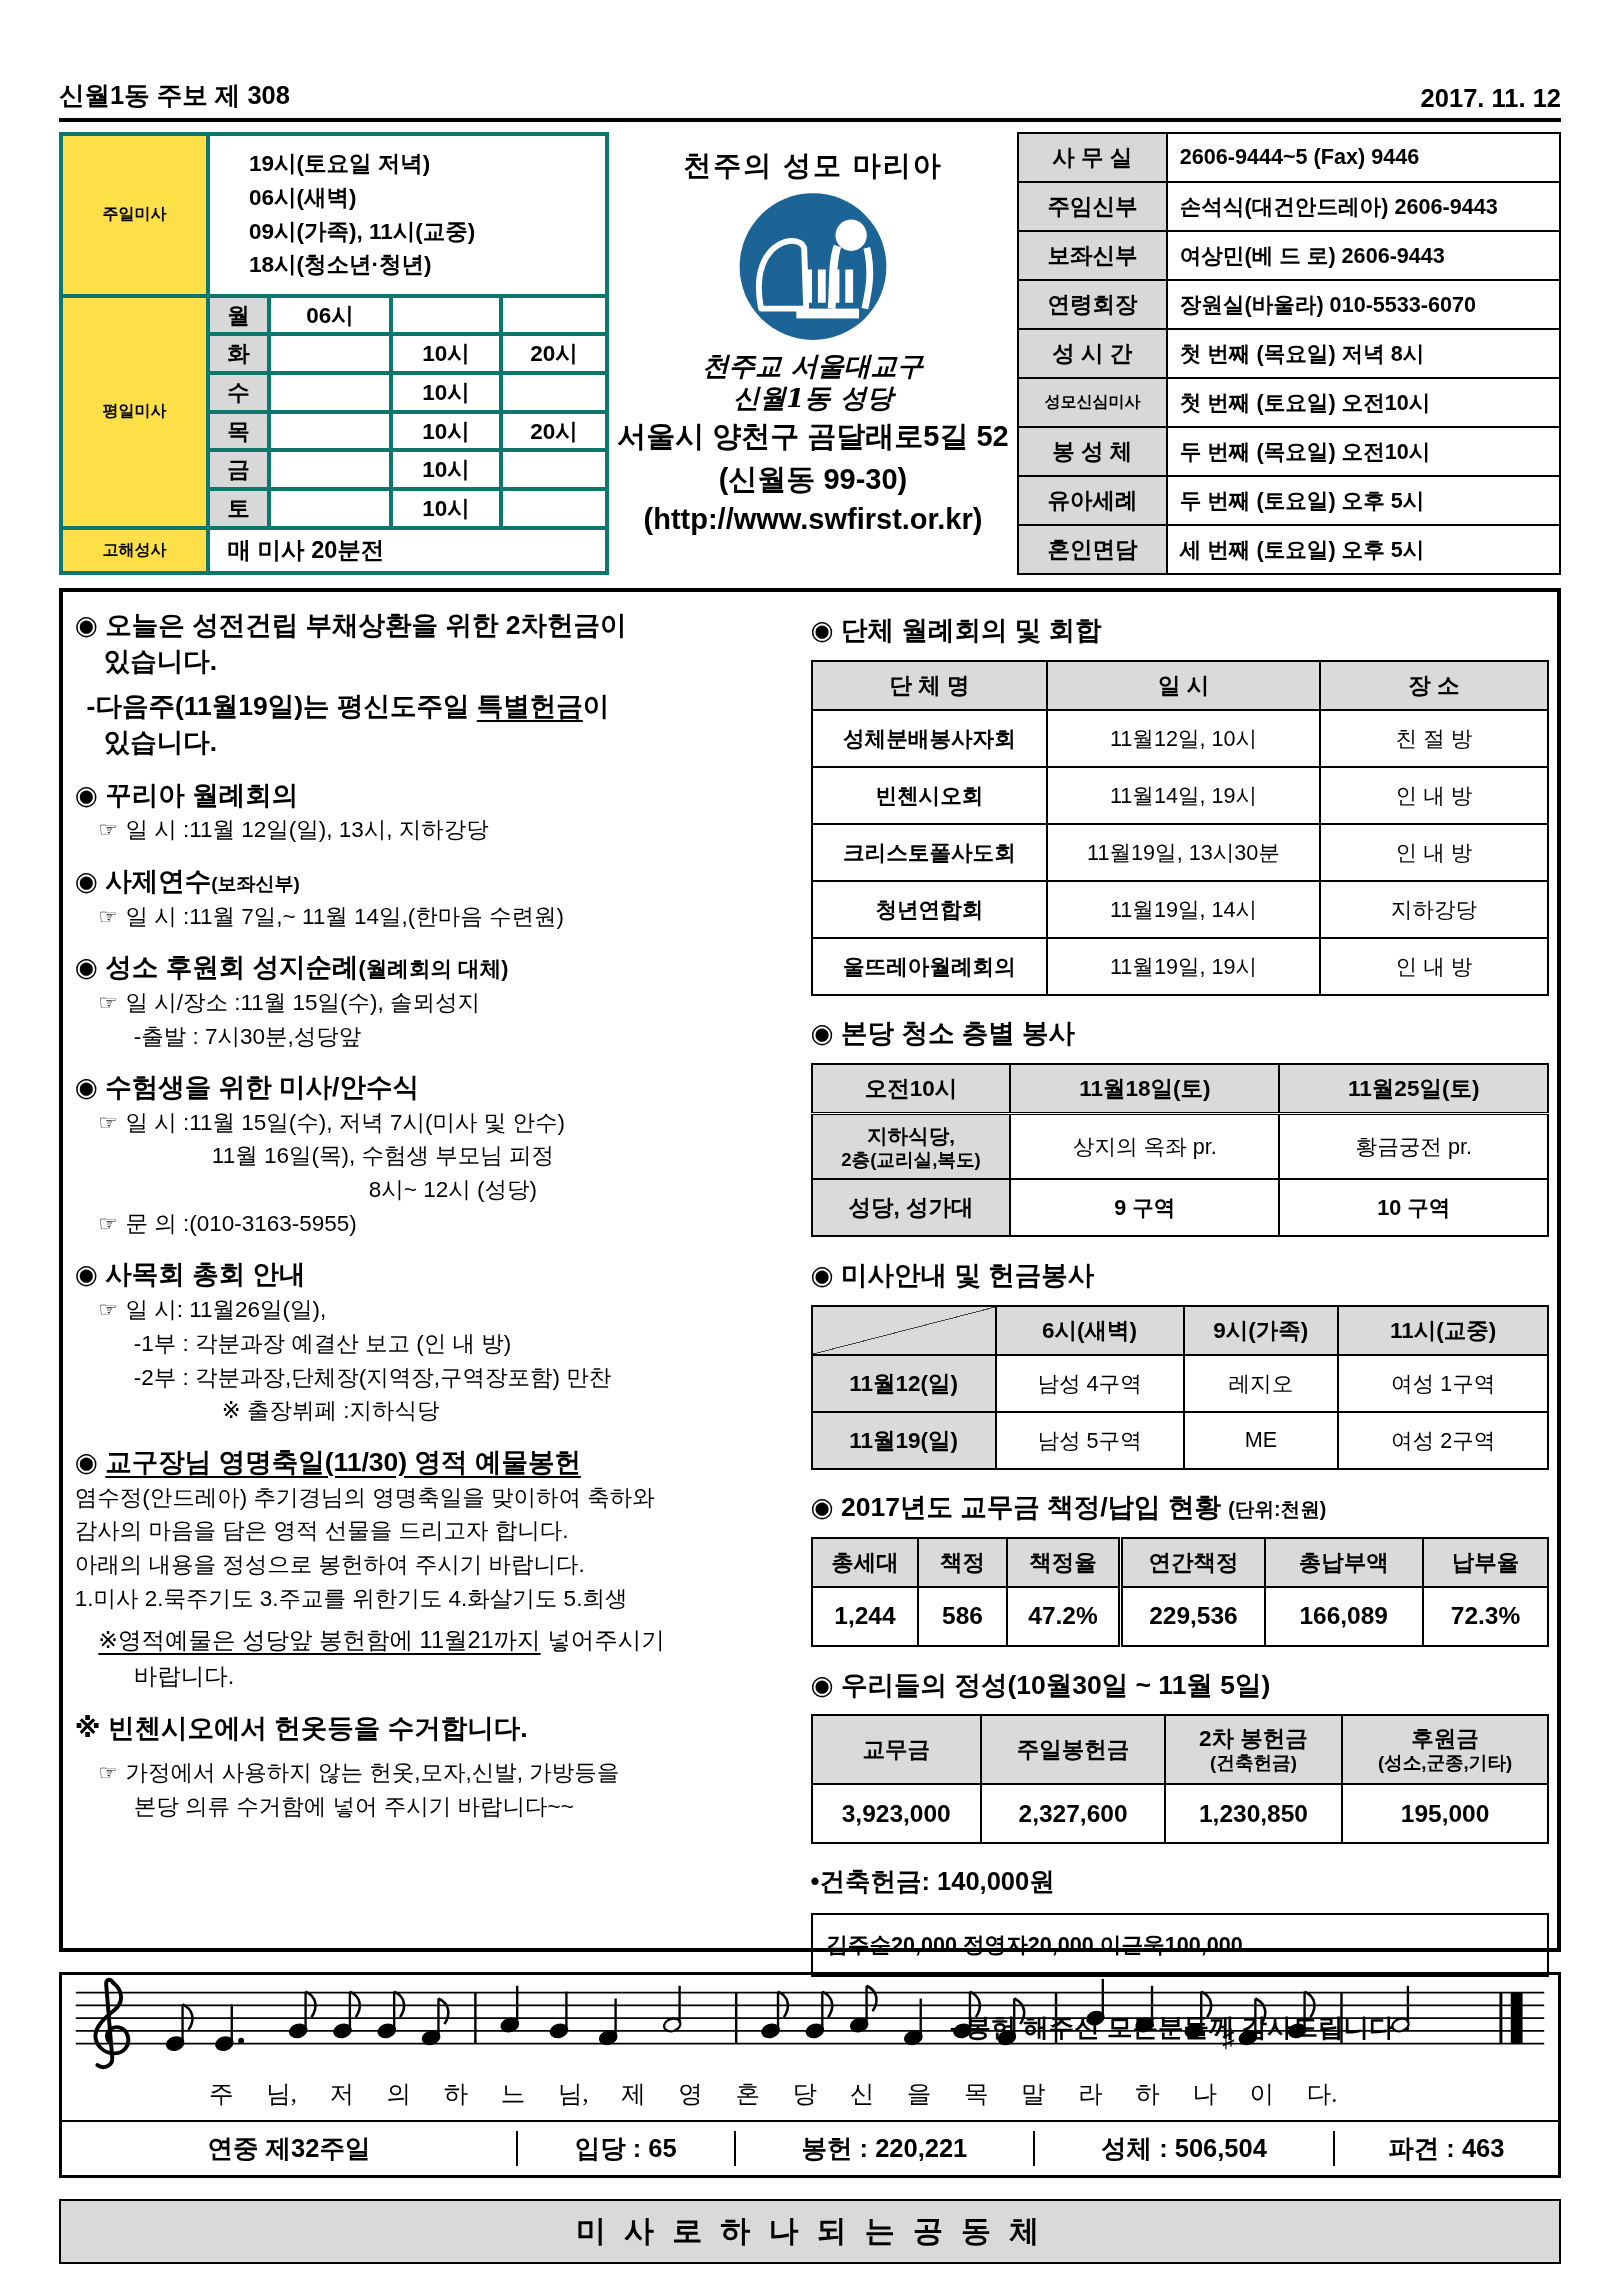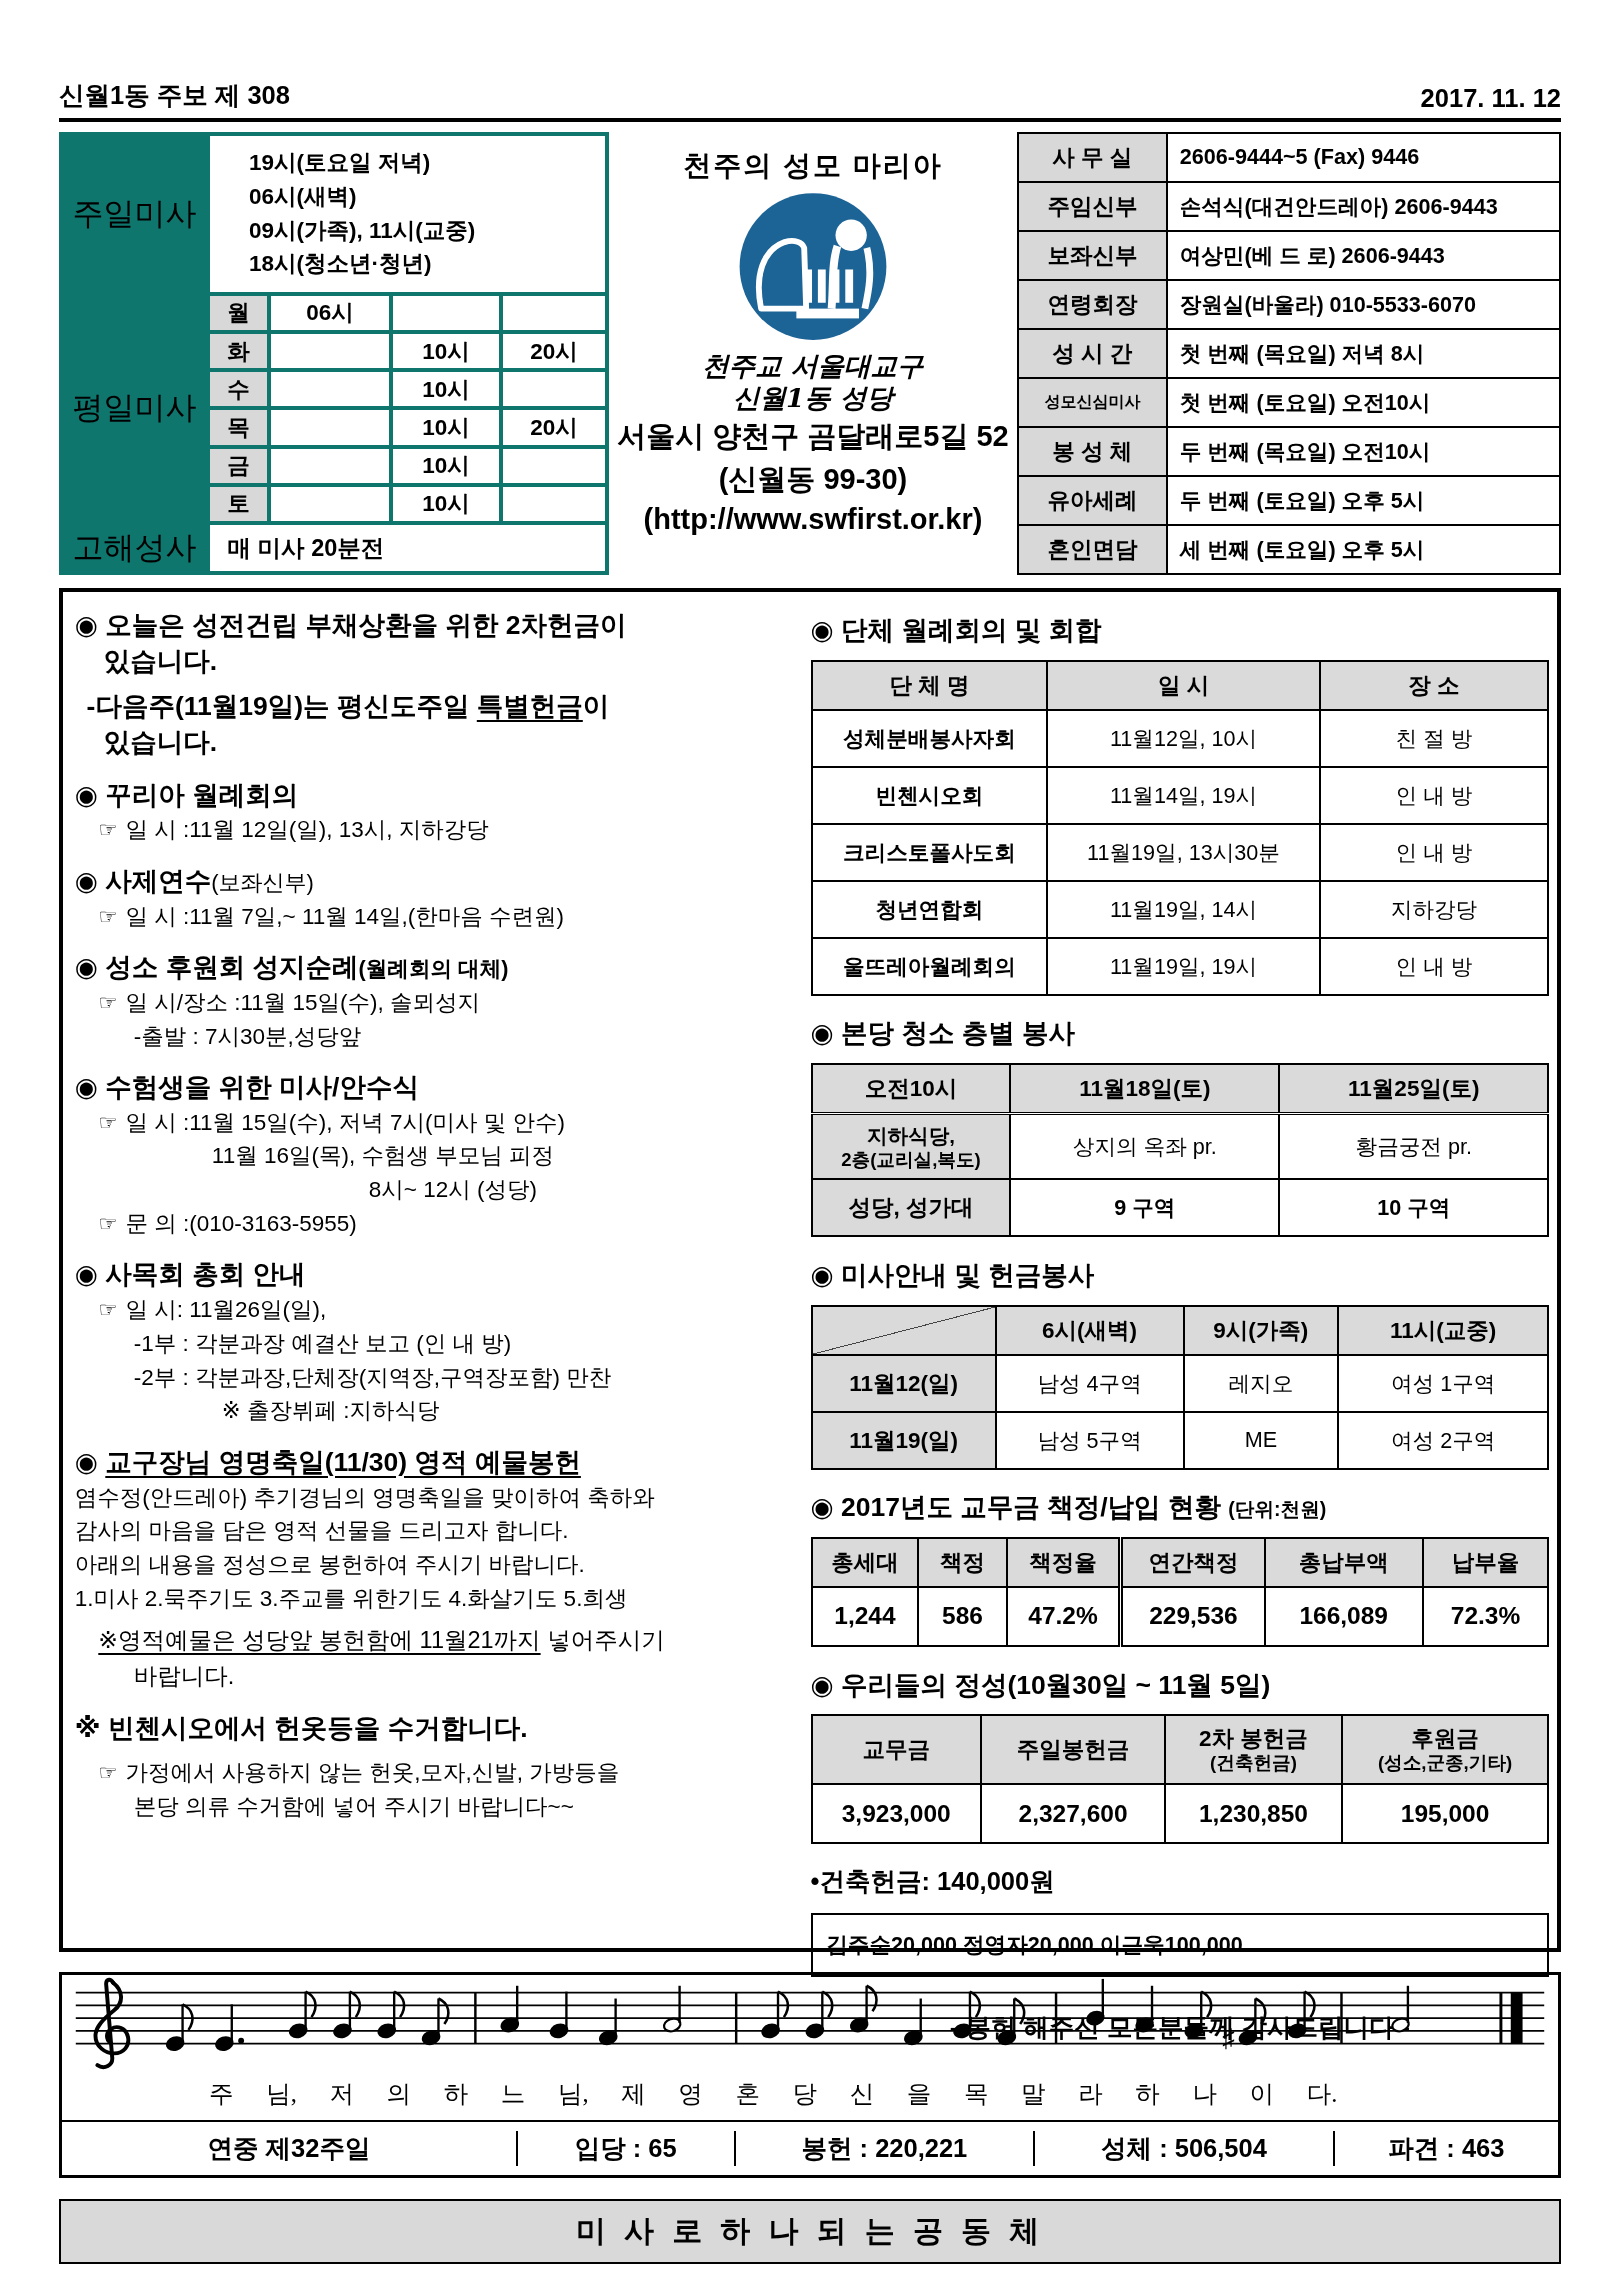--- a/index.html
+++ b/index.html
@@ -7,21 +7,21 @@
         font-family:"Liberation Sans","DejaVu Sans",sans-serif;box-sizing:border-box;
         padding:78px 59px 0 59px;overflow:hidden;}
   
   .header{display:flex;justify-content:space-between;align-items:flex-end;
           border-bottom:4.9px solid #000;padding-bottom:4.9px;font-size:25.5px;font-weight:bold;}
   
   .top-section{display:flex;margin-top:9.8px;height:443px;}
   table{border-collapse:collapse;}
   .mass-table{width:545px;table-layout:fixed;}
   .mass-table td{border:4px solid #0f766e;overflow:hidden;}
-  .mass-table .lbl{background:#0f766e;text-align:center;font-weight:normal;font-size:31px;}
+  .mass-table .lbl{background:#fde047;text-align:center;font-weight:bold;font-size:16px;}
   .mass-table .times{font-size:22.5px;font-weight:bold;padding-left:39px;line-height:1.5;}
   .mass-table .day{background:#d8d8d8;text-align:center;font-weight:bold;font-size:22.5px;}
   .mass-table .tc{text-align:center;font-size:22.5px;font-weight:bold;}
   .mass-table .dot{border-left:2px dotted #666;}
   .mass-table .conf{font-size:23.5px;font-weight:bold;padding-left:17.6px;}
   .center-col{width:413px;text-align:center;padding-top:15.7px;box-sizing:border-box;}
   .church-title{font-size:28px;font-weight:bold;letter-spacing:2px;}
   .script{font-family:"DejaVu Serif",serif;font-style:italic;font-weight:bold;font-size:26.5px;line-height:1.2;}
   .addr{font-size:29px;font-weight:bold;margin-top:2.9px;}
   .contact-table{width:551px;table-layout:fixed;}
@@ -30,21 +30,21 @@
   .clbl.small{font-size:16px;}
   .cval{font-size:21.6px;font-weight:bold;padding-left:11.8px;white-space:nowrap;}
   
   .main-box{margin-top:13.7px;border:4.9px solid #000;height:1364px;display:flex;
             padding:15.7px 7.8px 0 11.8px;box-sizing:border-box;}
   .col-left{width:49.5%;padding-right:15.7px;box-sizing:border-box;}
   .col-right{width:50.5%;padding-left:5.9px;box-sizing:border-box;}
   .notice{margin-bottom:16.7px;}
   .n-title{font-size:26.5px;font-weight:bold;line-height:1.35;}
   .n-title .suffix{font-size:21.6px;}
-  .n-title .suffix-n{font-size:22px;font-weight:normal;}
+  .n-title .suffix-n{font-size:19px;font-weight:bold;}
   .u{text-decoration:underline;text-decoration-thickness:2px;text-underline-offset:4.9px;}
   .n-line{font-size:22.5px;line-height:1.5;padding-left:23.5px;}
   .n-line.plain{padding-left:0;}
   .hand-icon{font-size:21.6px;margin-right:7.8px;}
   .ind1{padding-left:59px;}
   .ind2{padding-left:137px;}
   .ind3{padding-left:294px;}
   .ind4{padding-left:147px;}
   .bold{font-weight:normal;}
   

